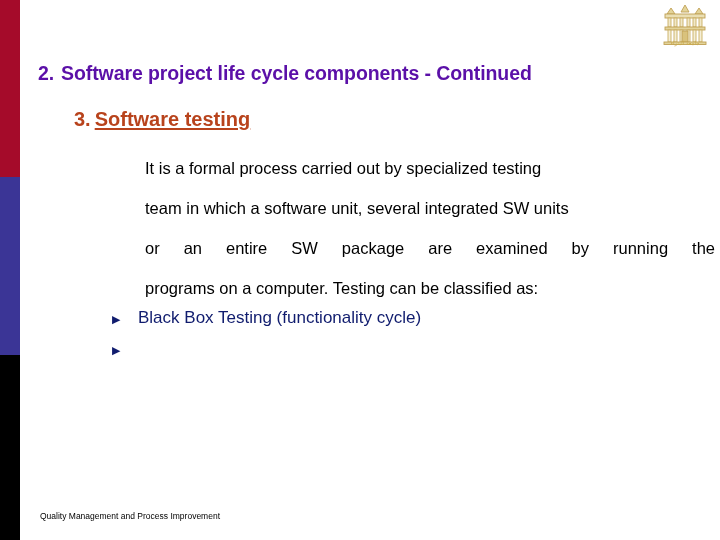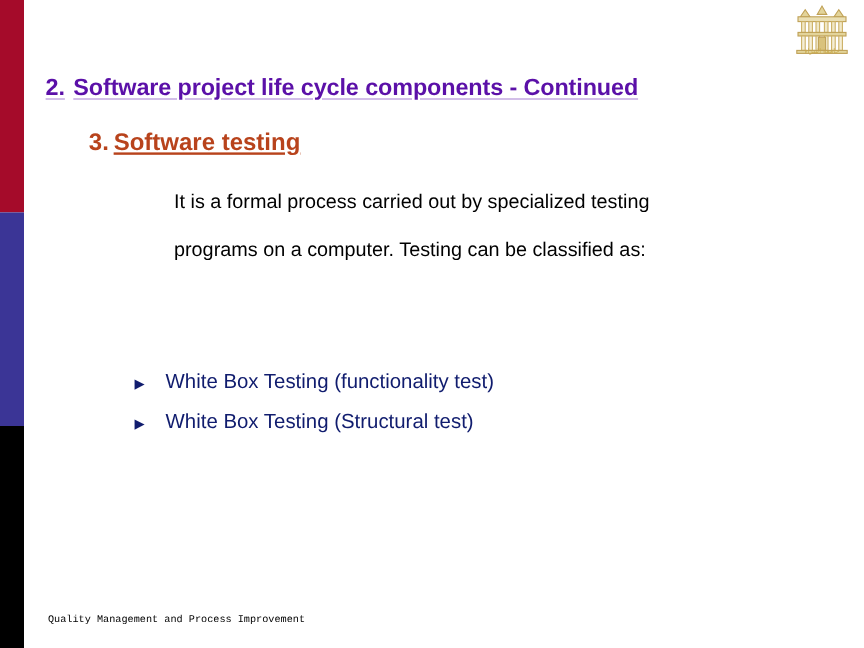--- a/index.html
+++ b/index.html
@@ -63,21 +63,20 @@
   
   .title {
     position: absolute;
     left: 38px;
     top: 62px;
     width: 660px;
     font-size: 19.5px;
     font-weight: bold;
     color: #5B10A8;
     letter-spacing: -0.1px;
-    text-decoration: underline;
     text-decoration-color: rgba(91,16,168,0.45);
     text-underline-offset: 3px;
     white-space: nowrap;
   }
   .title .num { margin-right: 7px; }
 
   
   .subheading {
     position: absolute;
     font-size: 20px;
@@ -132,21 +131,21 @@
   }
   .bullet-label { flex: 1 1 auto; }
 
   
   .footer {
     position: absolute;
     left: 40px;
     top: 511px;
     font-size: 8.5px;
     color: #000000;
-    font-family: Liberation Mono, monospace;
+    font-family: Liberation Sans, sans-serif;
     white-space: nowrap;
   }
 </style>
 </head>
 <body>
 
 <div class="slide">
 
   <div class="sidebar">
     <div class="band band-red"></div>
@@ -191,30 +190,31 @@
   <div class="title">
     <span class="num">2.</span><span>Software project life cycle components - Continued</span>
   </div>
 
   <div class="subheading sub-testing">
     <span class="num">3.</span><span class="uline">Software testing</span>
   </div>
 
   <div class="body-text">
     <span class="body-line">It is a formal process carried out by specialized testing</span>
+    <span class="body-line">team in which a software unit, several integrated SW units</span>
+    <span class="body-line justify">or an entire SW package are examined by running the</span>
     <span class="body-line">programs on a computer. Testing can be classified as:</span>
   </div>
 
   <div class="bullets">
     <div class="bullet-item">
       <span class="bullet-marker">▶</span>
-      <span class="bullet-label">White Box Testing (functionality test)</span>
+      <span class="bullet-label">Black Box Testing (functionality cycle)</span>
     </div>
     <div class="bullet-item">
       <span class="bullet-marker">▶</span>
-      <span class="bullet-label">White Box Testing (Structural test)</span>
     </div>
   </div>
 
 
   <div class="footer">Quality Management and Process Improvement</div>
 
 </div>
 
 </body></html>

